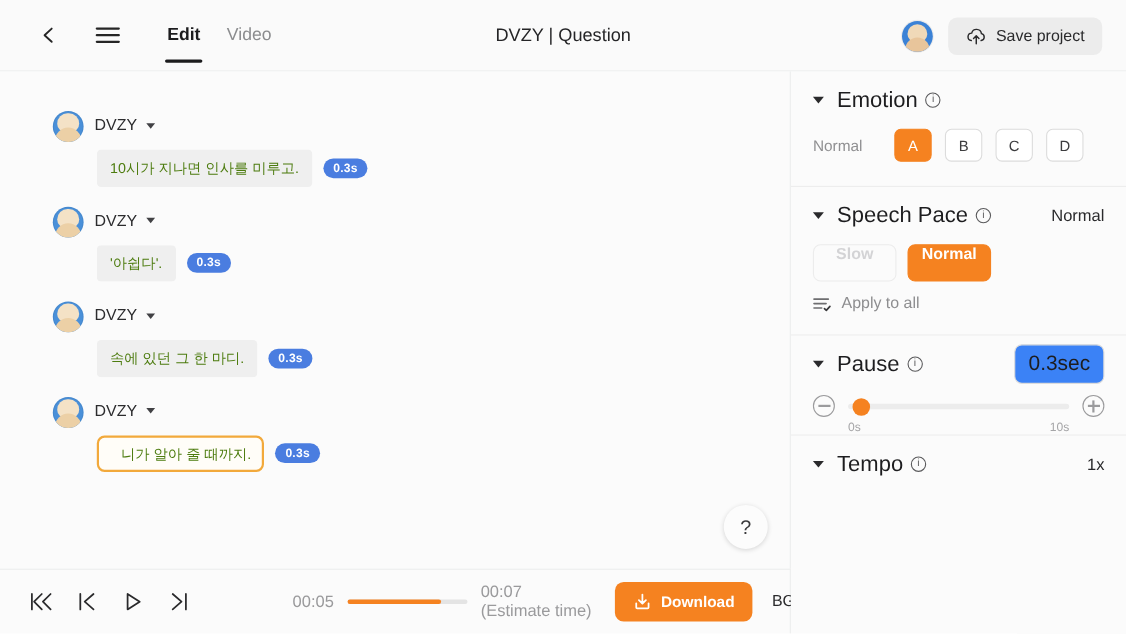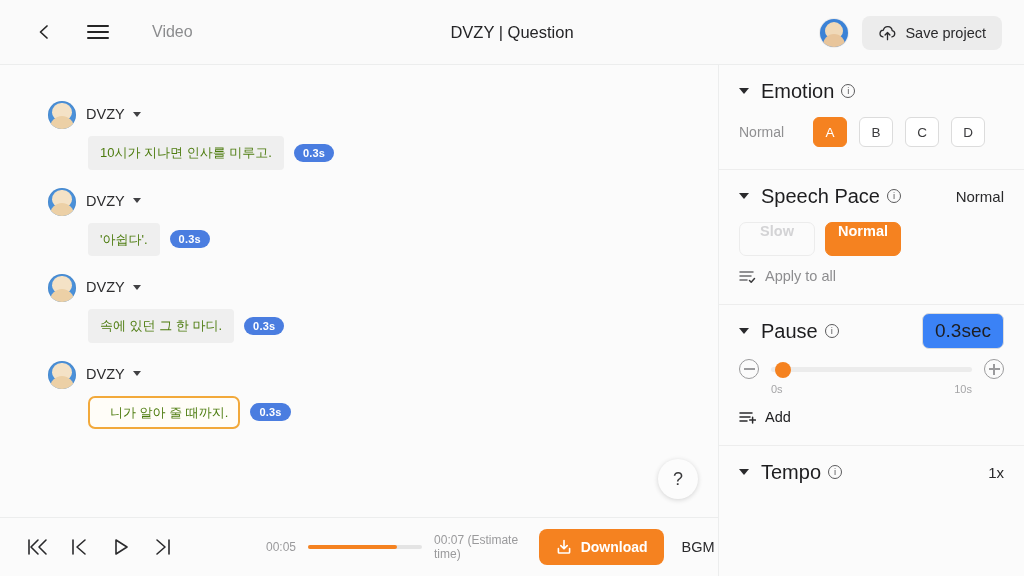--- a/index.html
+++ b/index.html
@@ -107,21 +107,21 @@
   }
 
   
   .bottombar {
     position: absolute; top: 517px; left: 0; width: 719px; height: 59px;
     background: #fbfbfb; border-top: 1px solid #eceded; border-right: 1px solid #eceded;
     display: flex; align-items: center;
   }
   .transport { display: flex; align-items: center; gap: 16px; margin-left: 24px; }
   .tbtn { width: 26px; height: 26px; display:flex; align-items:center; justify-content:center; cursor: pointer; }
-  .time-label { font-size: 12px; color: #9a9a9c; }
+  .time-label { font-size: 15px; color: #9a9a9c; }
   .progress-wrap { display:flex; align-items:center; gap: 12px; margin-left: 90px; }
   .progress-track {
     width: 150px; height: 4px; background: #e4e4e4; border-radius: 2px;
     position: relative; cursor: pointer;
   }
   .progress-fill { position:absolute; left:0; top:0; height: 4px; border-radius: 2px; background: #f58220; }
   .download-btn {
     display: flex; align-items: center; gap: 8px; margin-left: 18px;
     background: #f58220; color: #fff; font-size: 14px; font-weight: bold;
     padding: 9px 16px; border-radius: 8px; cursor: pointer; border: none;
@@ -216,20 +216,23 @@
       </svg>
     </div>
     <div class="hdr-menu">
       <div class="menu-bars">
           <i></i>
           <i></i>
           <i></i>
         </div>
     </div>
     <div class="tabs">
+      <div class="tab active">
+        <span>Edit</span>
+      </div>
       <div class="tab">
         <span>Video</span>
       </div>
     </div>
     <div class="hdr-title">DVZY | Question</div>
     <div class="hdr-right">
       <div class="avatar"></div>
       <button class="save-btn">
         <svg width="19" height="16" viewBox="0 0 20 17">
           <path d="M5.2 12.6a3.6 3.6 0 0 1 .4-7.17A4.8 4.8 0 0 1 15 5.9a3.4 3.4 0 0 1-.3 6.7" fill="none" stroke="#2a2a2c" stroke-width="1.4" stroke-linecap="round"></path>
@@ -415,27 +418,20 @@
         <span class="circ-btn"></span>
         <div class="slider-track">
           <div class="slider-thumb" id="pause-thumb" style="left: calc(3% - 2px);"></div>
         </div>
         <span class="circ-btn plus"></span>
       </div>
       <div class="slider-scale">
         <span class="scale-txt">0s</span>
         <span class="scale-txt">10s</span>
       </div>
-      <div class="linkrow dark" style="padding-top:14px;">
-        <svg width="17" height="15" viewBox="0 0 17 15">
-          <path d="M1 3 H13 M1 7 H11 M1 11 H8" stroke="#2a2a2c" stroke-width="1.5" stroke-linecap="round"></path>
-          <path d="M13.6 7.2 L13.6 13 M10.7 10.1 L16.5 10.1" stroke="#2a2a2c" stroke-width="1.5" stroke-linecap="round"></path>
-        </svg>
-        <span class="lbl">Add</span>
-      </div>
     </div>
 
     <div class="tempo-sect">
       <div class="sect-head">
         <span class="tri"></span>
         <span class="sect-title">Tempo</span>
         <i class="info-icon">i</i>
         <span class="sect-value">1x</span>
       </div>
     </div>

